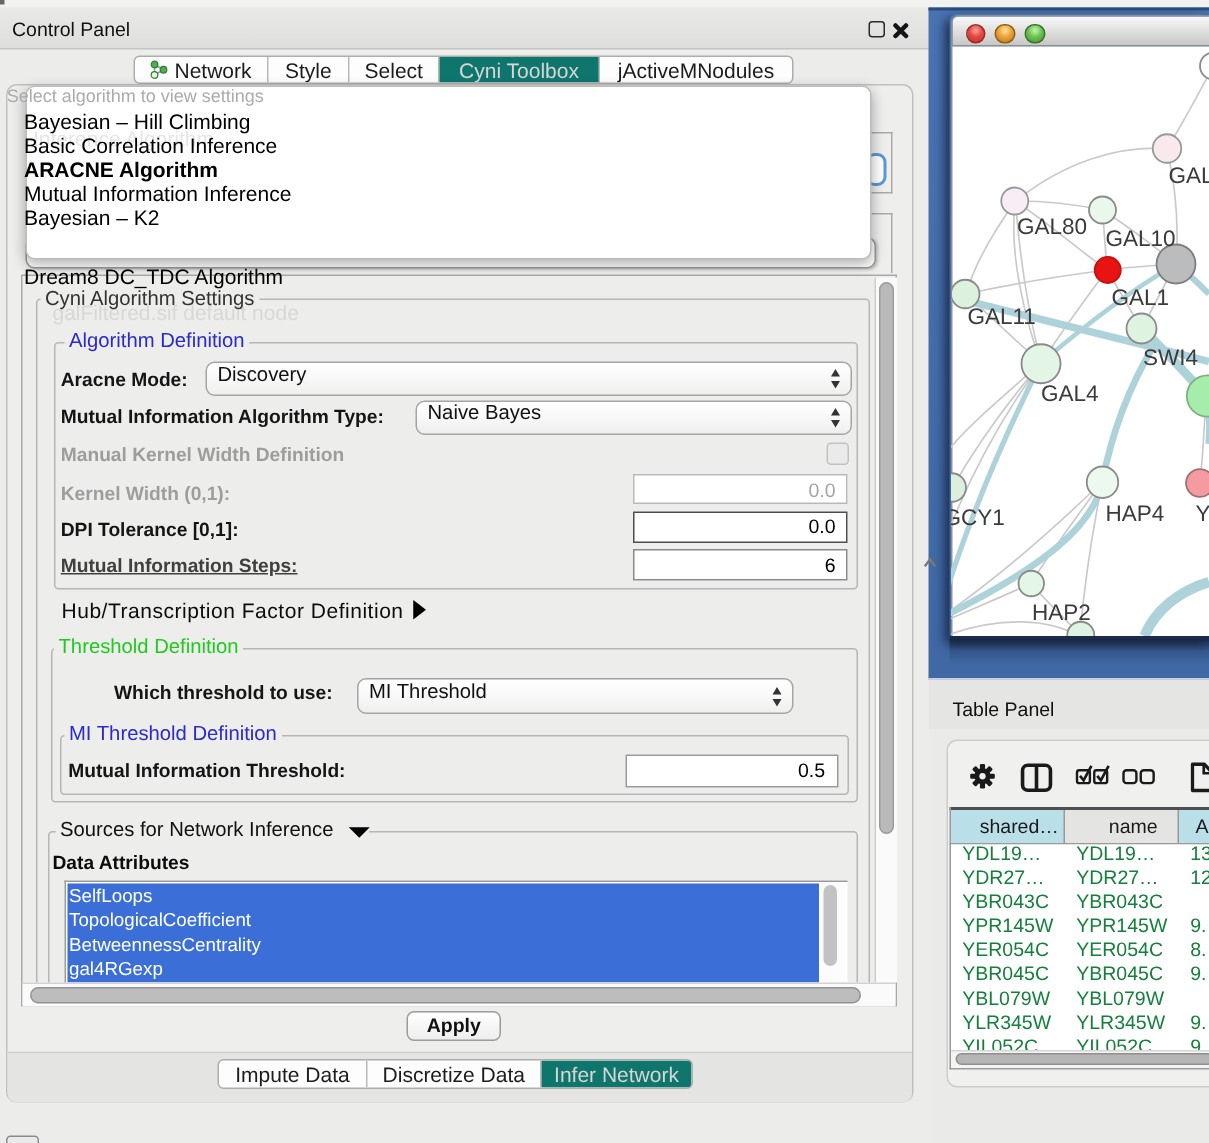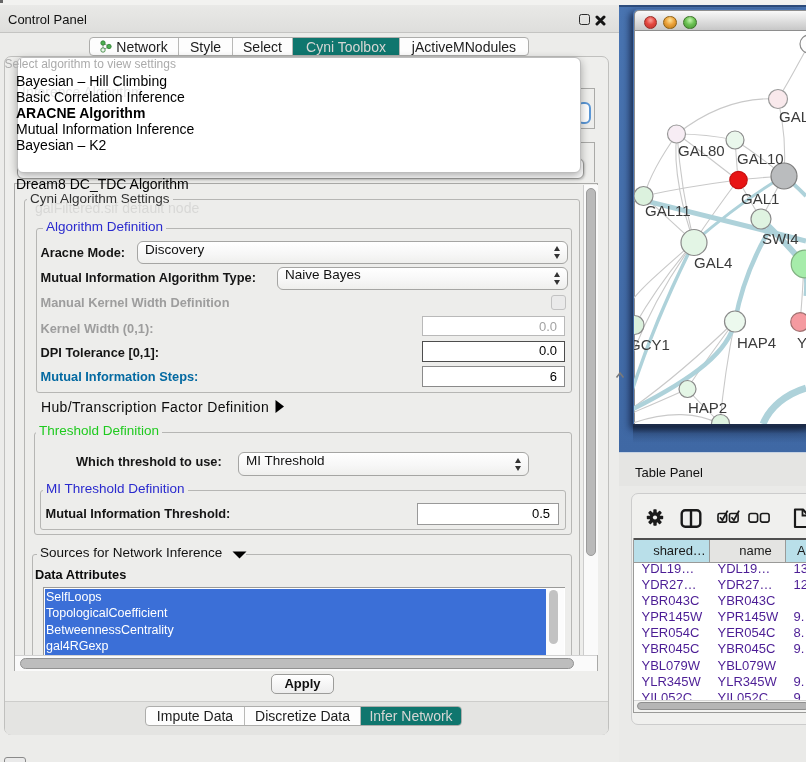--- a/index.html
+++ b/index.html
@@ -68,21 +68,21 @@
       <i class="up"></i>
       <i class="dn"></i>
     </div>
 </div>
 <div class="lbl b" style="left:40.5px;top:294.5px;font-size:12.8px;color:#9d9d9d;">Manual Kernel Width Definition</div>
 <div class="ab" style="left:551px;top:295px;width:13px;height:13px;background:#eaeaea;border:1px solid #c2c2c2;border-radius:3px;"></div>
 <div class="lbl b" style="left:40.5px;top:321px;font-size:12.8px;color:#9d9d9d;">Kernel Width (0,1):</div>
 <div class="fld" style="left:422px;top:316px;width:143px;height:20px;border:1px solid #b9b9b9;color:#a3a3a3;line-height:20px;padding-right:7px;box-sizing:border-box;">0.0</div>
 <div class="lbl b" style="left:40.5px;top:345px;font-size:12.8px;color:#151515;">DPI Tolerance [0,1]:</div>
 <div class="fld" style="left:422px;top:341px;width:143px;height:21px;border:1.5px solid #4d4d4d;color:#000;line-height:18px;padding-right:7px;box-sizing:border-box;">0.0</div>
-<div class="lbl b" style="left:40.5px;top:369px;font-size:12.8px;color:#0369a1;">Mutual Information Steps:</div>
+<div class="lbl b" style="left:40.5px;top:369px;font-size:12.8px;color:#404040;text-decoration:underline;">Mutual Information Steps:</div>
 <div class="fld" style="left:422px;top:366px;width:143px;height:21px;border:1px solid #8a8a8a;color:#000;line-height:19px;padding-right:7px;box-sizing:border-box;">6</div>
 
 <div class="lbl" style="left:41px;top:398.5px;font-size:14px;letter-spacing:0.35px;color:#0c0c0c;">Hub/Transcription Factor Definition</div>
 <svg class="ab" style="left:274px;top:399px;" width="11" height="15" viewBox="0 0 11 15">
     <path d="M1.5 1 L10 7.5 L1.5 14 Z" fill="#000"></path>
   </svg>
 
 <div class="grp" style="left:34px;top:432px;width:536px;height:101px;"></div>
 <div class="gt" style="left:36px;top:423.5px;color:#1fca1f;">Threshold Definition</div>
 <div class="lbl b" style="left:76px;top:453.5px;font-size:12.8px;color:#151515;">Which threshold to use:</div>
@@ -214,21 +214,21 @@
 <div class="ab" style="left:709.5px;top:540px;width:76px;height:22px;background:#e4e4e2;"></div>
 <div class="ab" style="left:785.5px;top:540px;width:21px;height:22px;background:#b9dfe9;"></div>
 <div class="ab" style="left:709px;top:540px;width:1px;height:22px;background:#9a9a98;"></div>
 <div class="ab" style="left:785px;top:540px;width:1px;height:22px;background:#9a9a98;"></div>
 <div class="ab" style="left:633px;top:562px;width:173px;height:1px;background:#9a9a98;"></div>
 <div class="lbl" style="left:641.5px;top:542.5px;width:76px;text-align:center;font-size:13px;color:#1a1a1a;">shared…</div>
 <div class="lbl" style="left:717.5px;top:542.5px;width:76px;text-align:center;font-size:13px;color:#1a1a1a;">name</div>
 <div class="lbl" style="left:797px;top:542.5px;font-size:13px;color:#1a1a1a;">A</div>
 <div class="ab" style="left:633.5px;top:563px;width:172.5px;height:137px;background:#fff;"></div>
 <div class="ab" style="left:633px;top:538px;width:1px;height:175px;background:#9a9a98;"></div>
-<div class="ab" style="left:633.5px;top:563px;width:172.5px;height:137px;overflow:hidden;font-size:13px;color:#4c1d95;">
+<div class="ab" style="left:633.5px;top:563px;width:172.5px;height:137px;overflow:hidden;font-size:13px;color:#15803d;">
   <div style="position:absolute;left:8px;top:-2px;line-height:16.1px;white-space:pre;">YDL19…
 YDR27…
 YBR043C
 YPR145W
 YER054C
 YBR045C
 YBL079W
 YLR345W
 YIL052C</div>
   <div style="position:absolute;left:84px;top:-2px;line-height:16.1px;white-space:pre;">YDL19…

